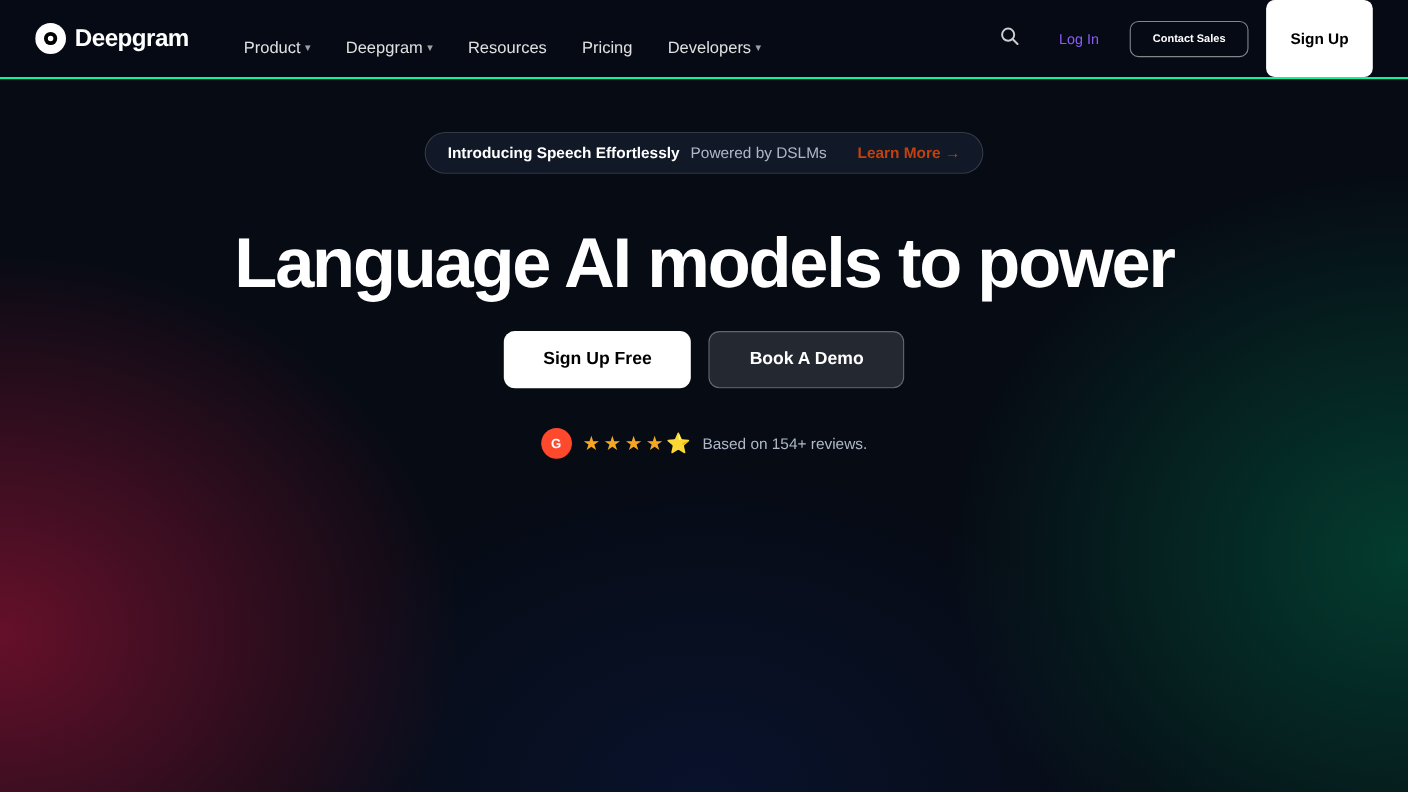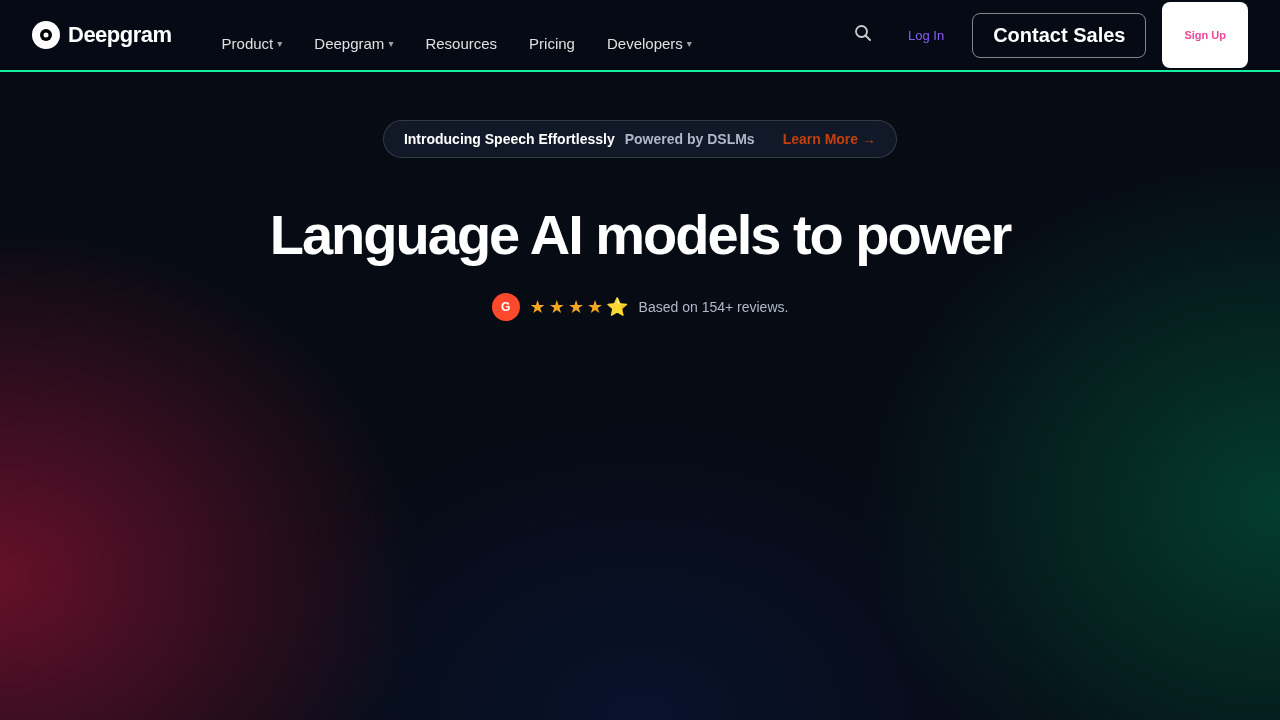--- a/index.html
+++ b/index.html
@@ -104,32 +104,32 @@
       color: #8b5cf6;
       cursor: pointer;
       padding: 8px 12px;
     }
 
     .contact-sales-btn {
       padding: 10px 20px;
       background: transparent;
       border: 1.5px solid rgba(255,255,255,0.5);
       color: #fff;
-      font-size: 20px;
+      font-size: 10px;
       font-weight: 600;
       border-radius: 8px;
       cursor: pointer;
     }
 
     .signup-btn-nav {
       padding: 27px 22px;
       background: #fff;
       border: none;
-      color: #ec4899;
-      font-size: 11px;
+      color: #000000;
+      font-size: 14px;
       font-weight: 700;
       border-radius: 8px;
       cursor: pointer;
     }
 
     
     .hero {
       position: relative;
       z-index: 5;
       display: flex;
@@ -155,36 +155,35 @@
     }
 
     .announcement-bold {
       font-weight: 700;
       color: #fff;
     }
 
     .announcement-regular {
       color: #b0b8c8;
       margin-left: 2px;
-      font-weight: bold;
     }
 
     .learn-more-link {
       display: flex;
       align-items: center;
       gap: 4px;
       color: #c2410c;
       font-weight: 600;
       margin-left: 20px;
       cursor: pointer;
     }
 
     
     .hero-heading {
-      font-size: 56px;
+      font-size: 64px;
       font-weight: 800;
       line-height: 1.05;
       color: #fff;
       letter-spacing: -2px;
       margin-bottom: 28px;
       max-width: 900px;
     }
 
     
     .hero-subtext {
@@ -324,20 +323,24 @@
       <span>Learn More</span>
       <span>→</span>
     </span>
   </div>
 
   <h1 class="hero-heading">
     <span>Language AI models to power</span><br>
   </h1>
 
 
+  <div class="cta-buttons">
+    <button class="btn-signup-free">Sign Up Free</button>
+    <button class="btn-book-demo">Book A Demo</button>
+  </div>
 
   <div class="reviews-row">
     <div class="g2-badge">G</div>
     <div class="stars">
       <span class="star star-full">★</span>
       <span class="star star-full">★</span>
       <span class="star star-full">★</span>
       <span class="star star-full">★</span>
       <span class="star star-half">⭐</span>
     </div>

